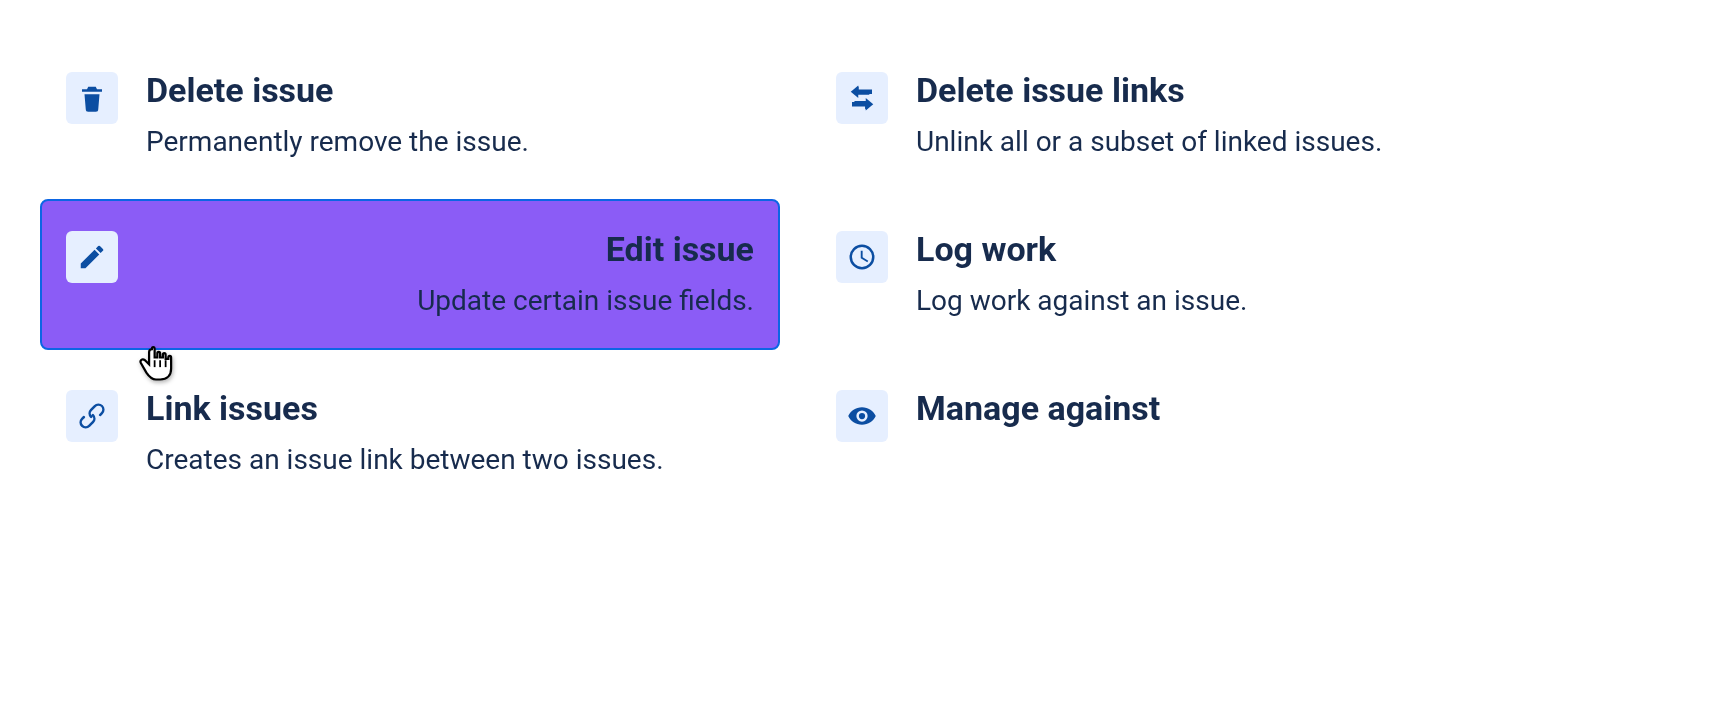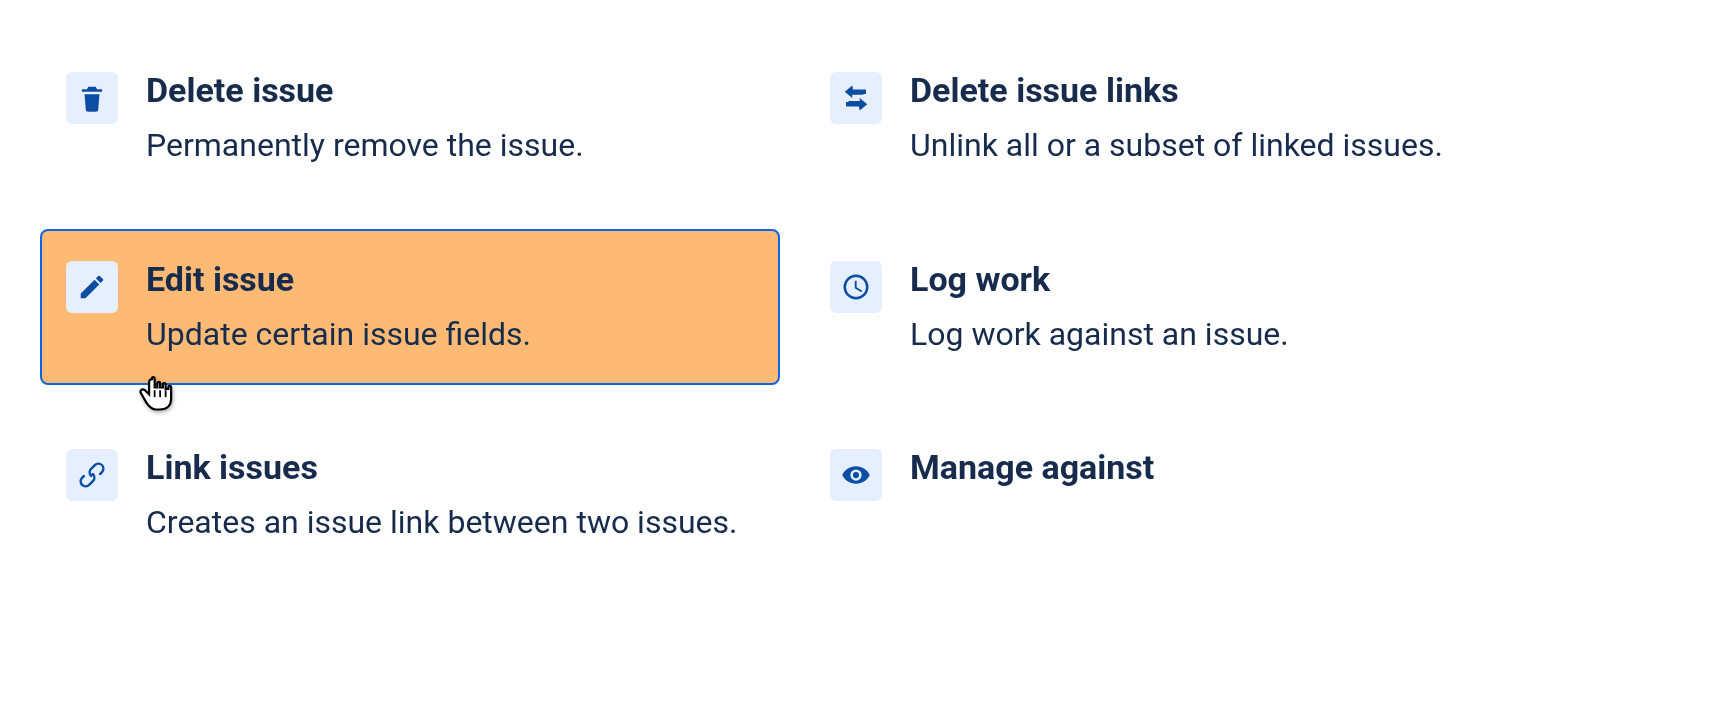--- a/index.html
+++ b/index.html
@@ -12,35 +12,35 @@
       background: #ffffff;
       padding: 40px 40px;
       width: 1710px;
     }
     .grid {
       display: grid;
       grid-template-columns: 740px 740px;
       column-gap: 30px;
       row-gap: 0;
       align-items: start;
-      gap: 24px;
     }
     .card {
       display: flex;
       align-items: flex-start;
       gap: 28px;
       padding: 26px 24px;
       border-radius: 8px;
       border: 2px solid transparent;
       position: relative;
       margin-bottom: 8px;
     }
     .card.selected {
       border: 2px solid #0c66e4;
-      background: #fdba74;
+      background: #8b5cf6;
+      text-align: right;
     }
     .icon-box {
       width: 52px;
       height: 52px;
       min-width: 52px;
       background: #e6efff;
       border-radius: 6px;
       display: flex;
       align-items: center;
       justify-content: center;
@@ -55,21 +55,21 @@
       flex: 1;
     }
     .card-title {
       font-size: 34px;
       font-weight: 700;
       color: #172b4d;
       line-height: 1.3;
       margin-bottom: 10px;
     }
     .card-desc {
-      font-size: 32px;
+      font-size: 28px;
       font-weight: 400;
       color: #172b4d;
       line-height: 1.45;
     }
     .cursor {
       position: absolute;
       left: 92px;
       top: 140px;
       pointer-events: none;
     }

